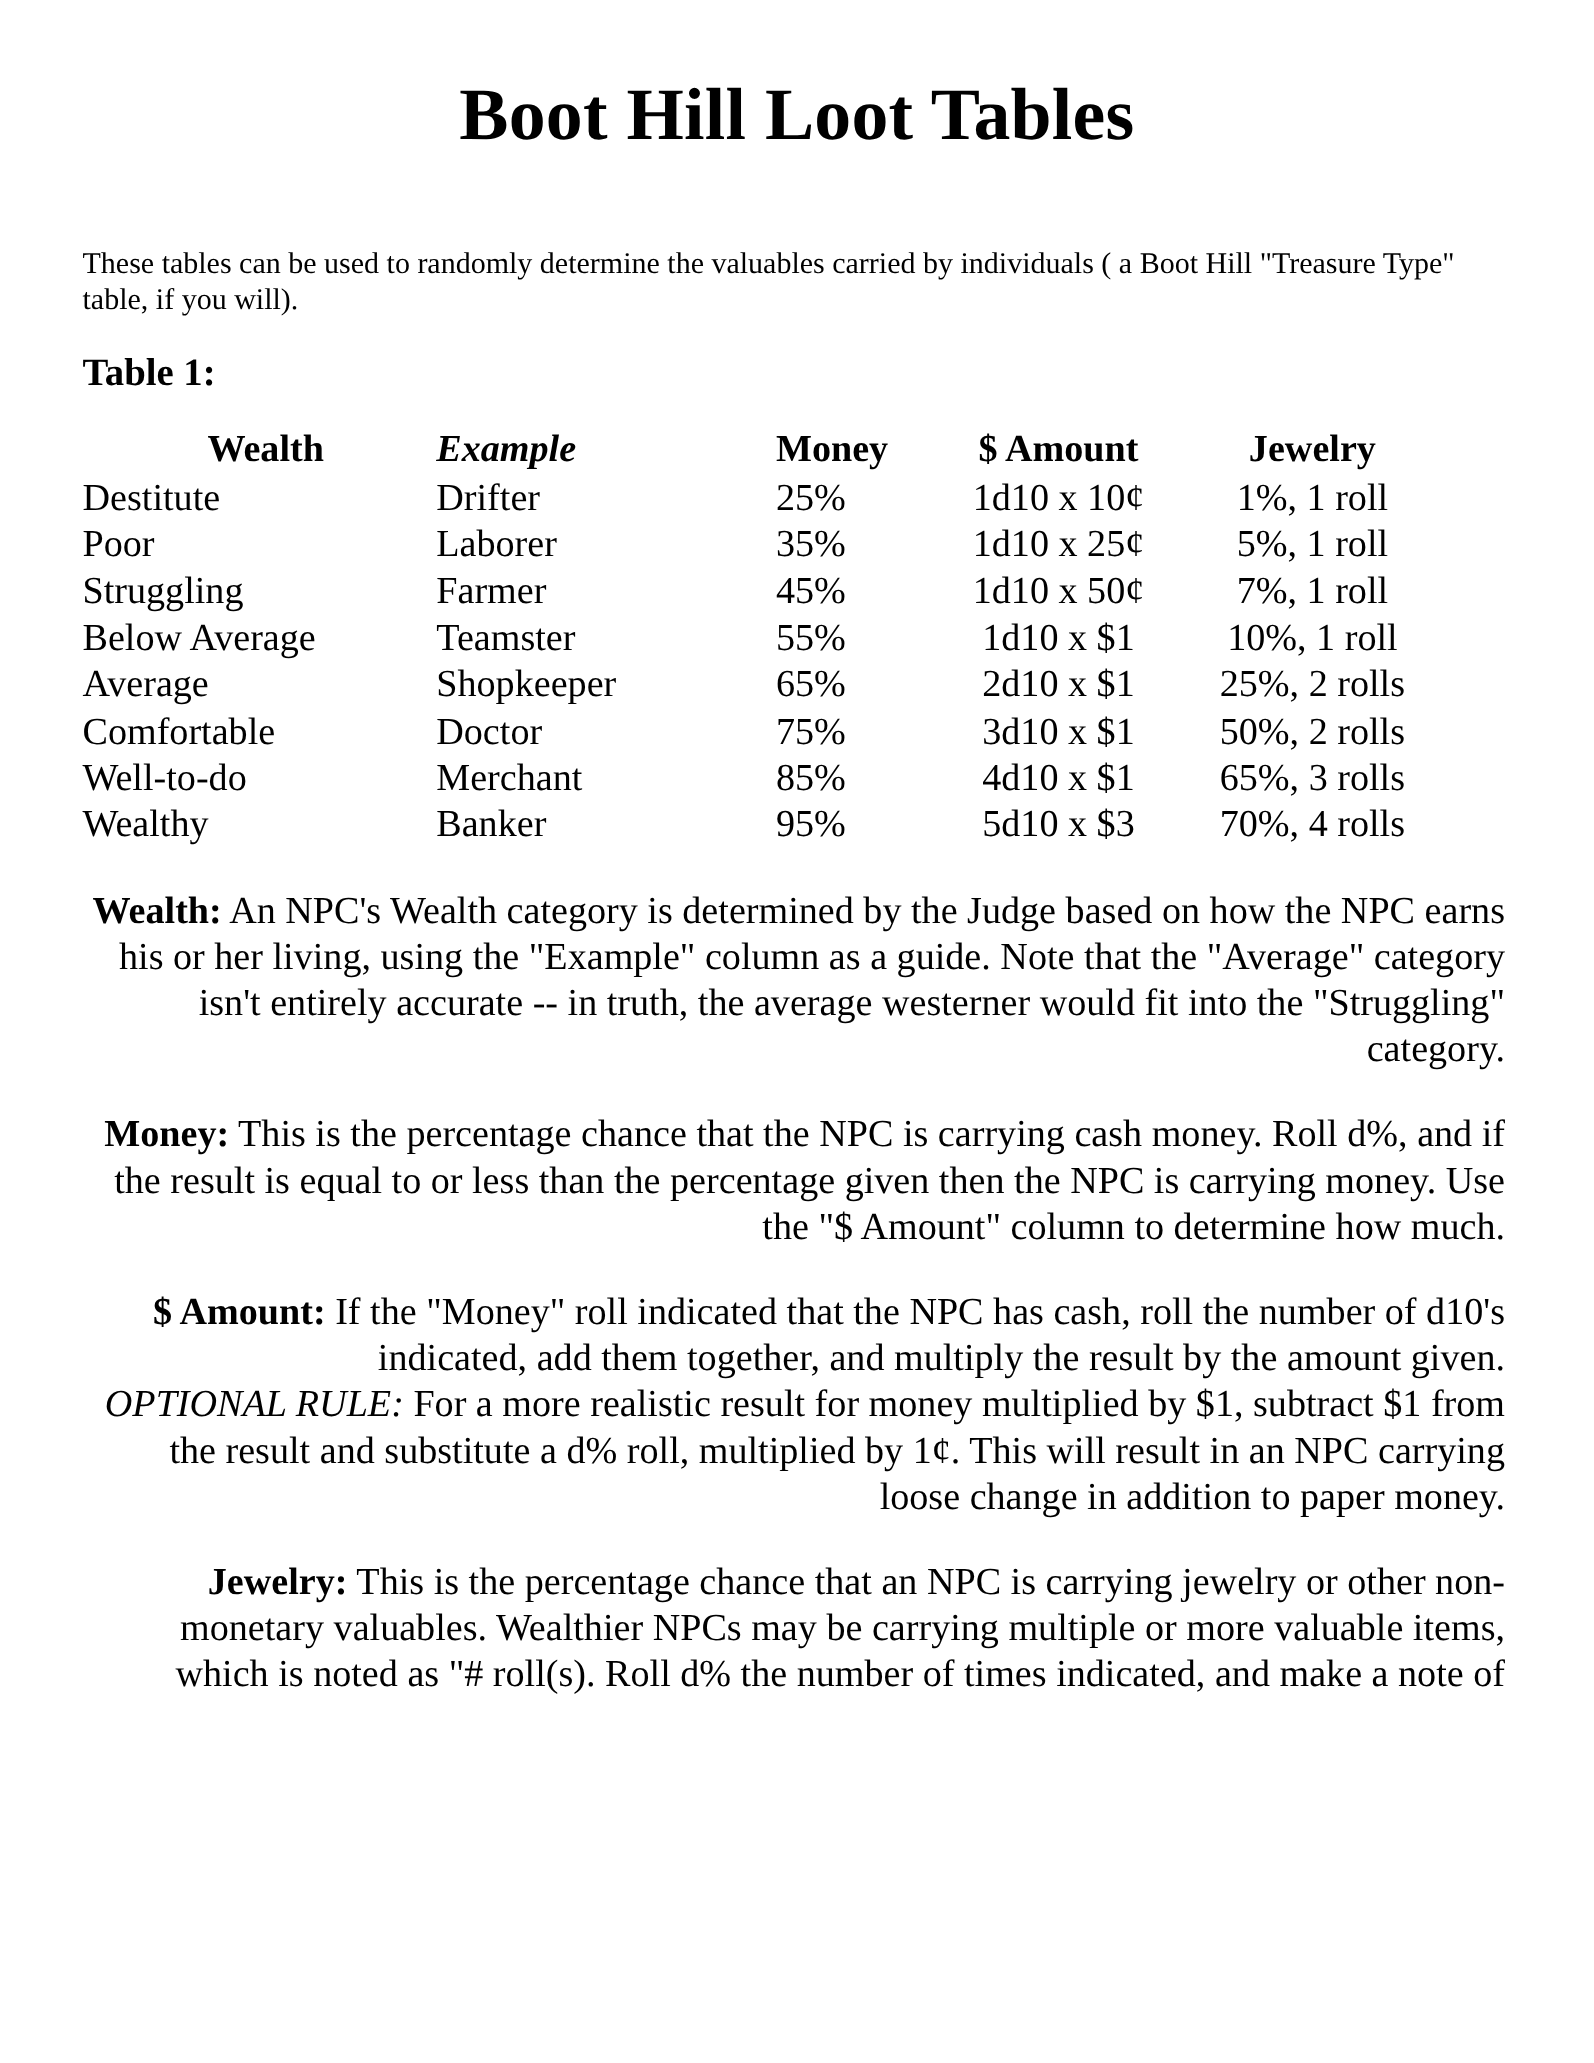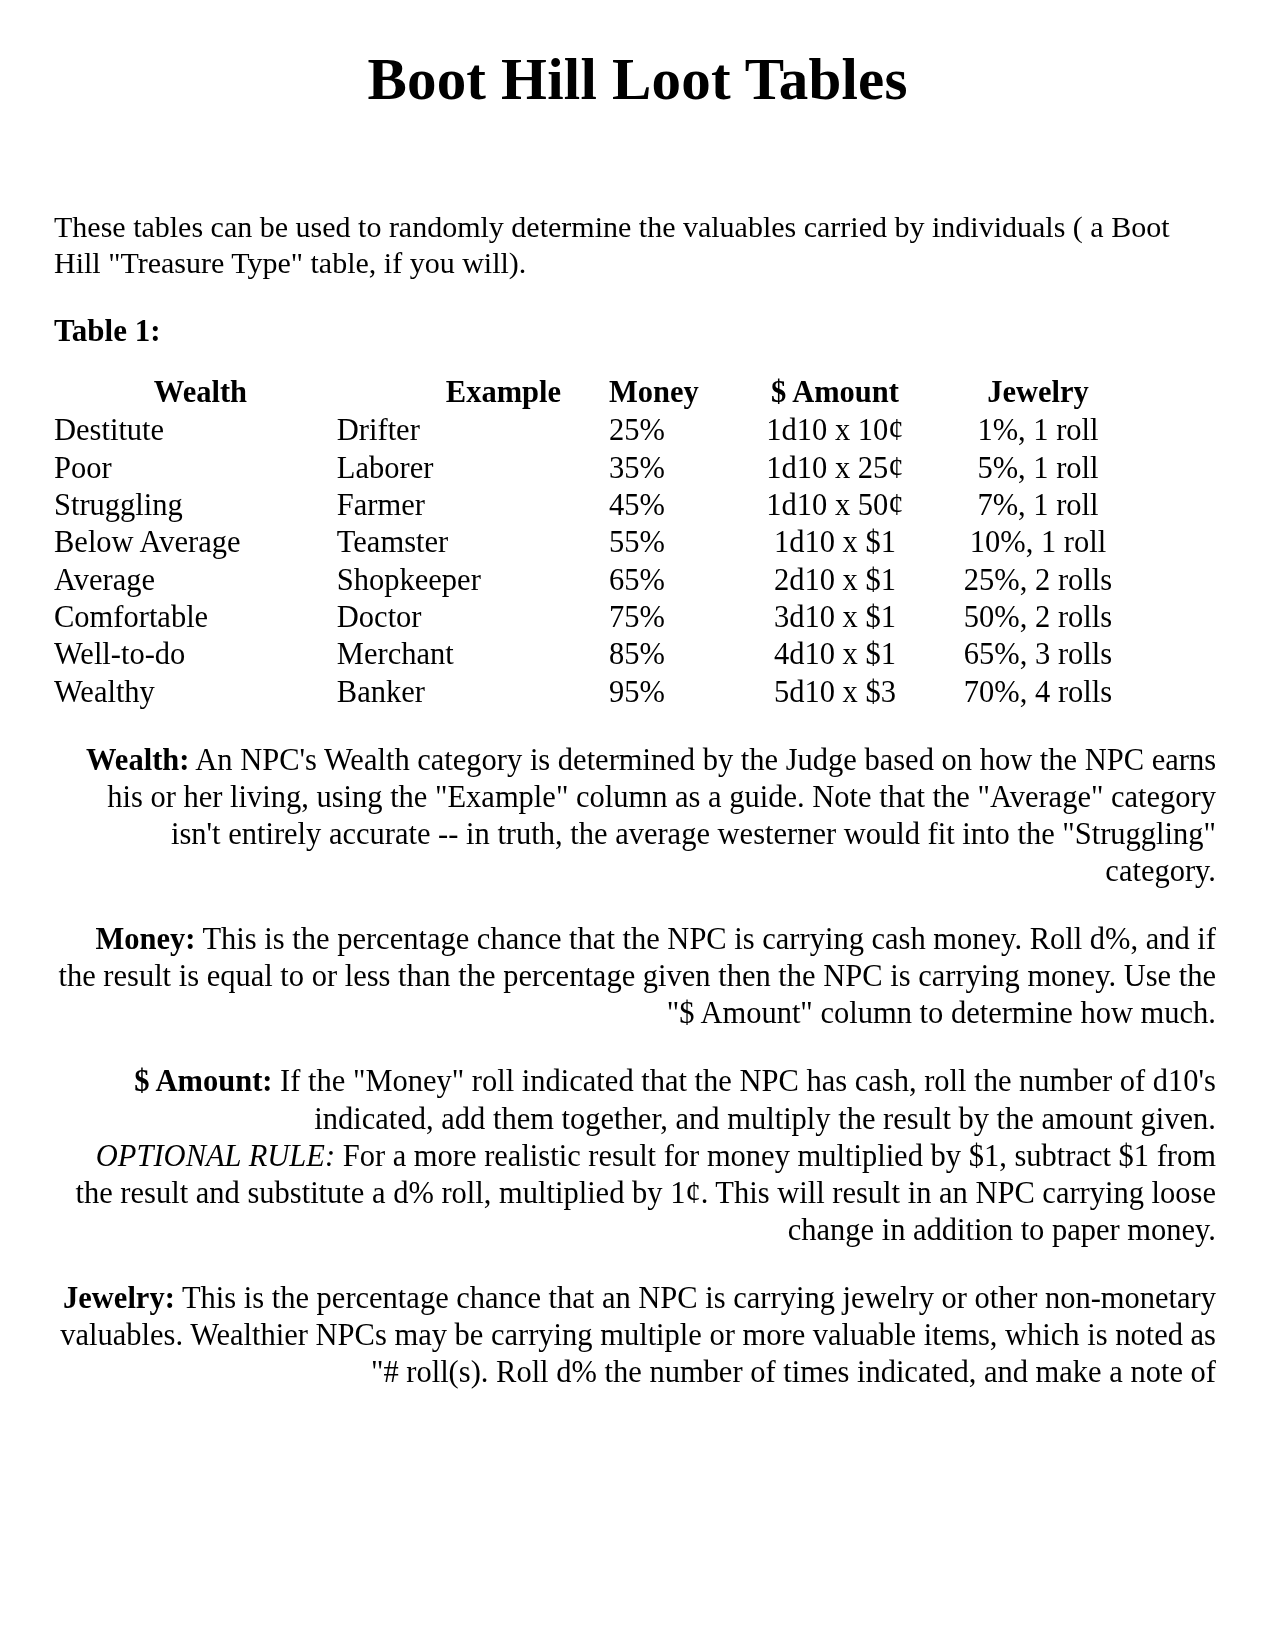--- a/index.html
+++ b/index.html
@@ -11,40 +11,40 @@
     width: 1275px;
     height: 1650px;
     font-family: "Liberation Serif", "DejaVu Serif", serif;
     color: #000000;
     overflow: hidden;
   }
   .page {
     position: relative;
     width: 1275px;
     height: 1650px;
-    padding: 4px;
+    padding: 16px;
     box-sizing: border-box;
   }
   .doc-title {
     text-align: center;
     font-family: "Liberation Serif", "DejaVu Serif", serif;
     font-weight: bold;
     font-size: 59px;
     line-height: 1.0;
     margin: 0;
     padding-top: 46px;
     letter-spacing: 0.2px;
   }
   .content {
     margin-left: 50px;
     margin-right: 55px;
   }
   .intro {
-    margin-top: 100px;
-    font-size: 30px;
+    margin-top: 76px;
+    font-size: 24px;
     line-height: 1.21;
   }
   .section-head {
     font-weight: bold;
     font-size: 31px;
     margin-top: 19px;
     margin-bottom: 0;
     line-height: 1.2;
   }
   table.loot {
@@ -63,21 +63,21 @@
     white-space: nowrap;
   }
   table.loot td {
     padding: 1px 0;
     white-space: nowrap;
     font-size: 30.5px;
   }
   table.loot th.col-wealth, table.loot td.col-wealth { width: 300px; text-align: left; }
   table.loot th.col-wealth { text-align: center; padding-left: 10px; }
   table.loot th.col-example, table.loot td.col-example { width: 255px; text-align: left; }
-  table.loot th.col-example { text-align: right; padding-right: 48px; }
+  table.loot th.col-example { text-align: left; padding-right: 48px; font-style: italic; }
   table.loot th.col-money, table.loot td.col-money { width: 140px; text-align: left; }
   table.loot th.col-amount, table.loot td.col-amount { width: 210px; text-align: center; }
   table.loot th.col-jewelry, table.loot td.col-jewelry { width: 230px; text-align: center; }
 
   .para {
     font-size: 30.5px;
     line-height: 1.215;
     margin-top: 31px;
     margin-bottom: 0;
     text-align: right;

